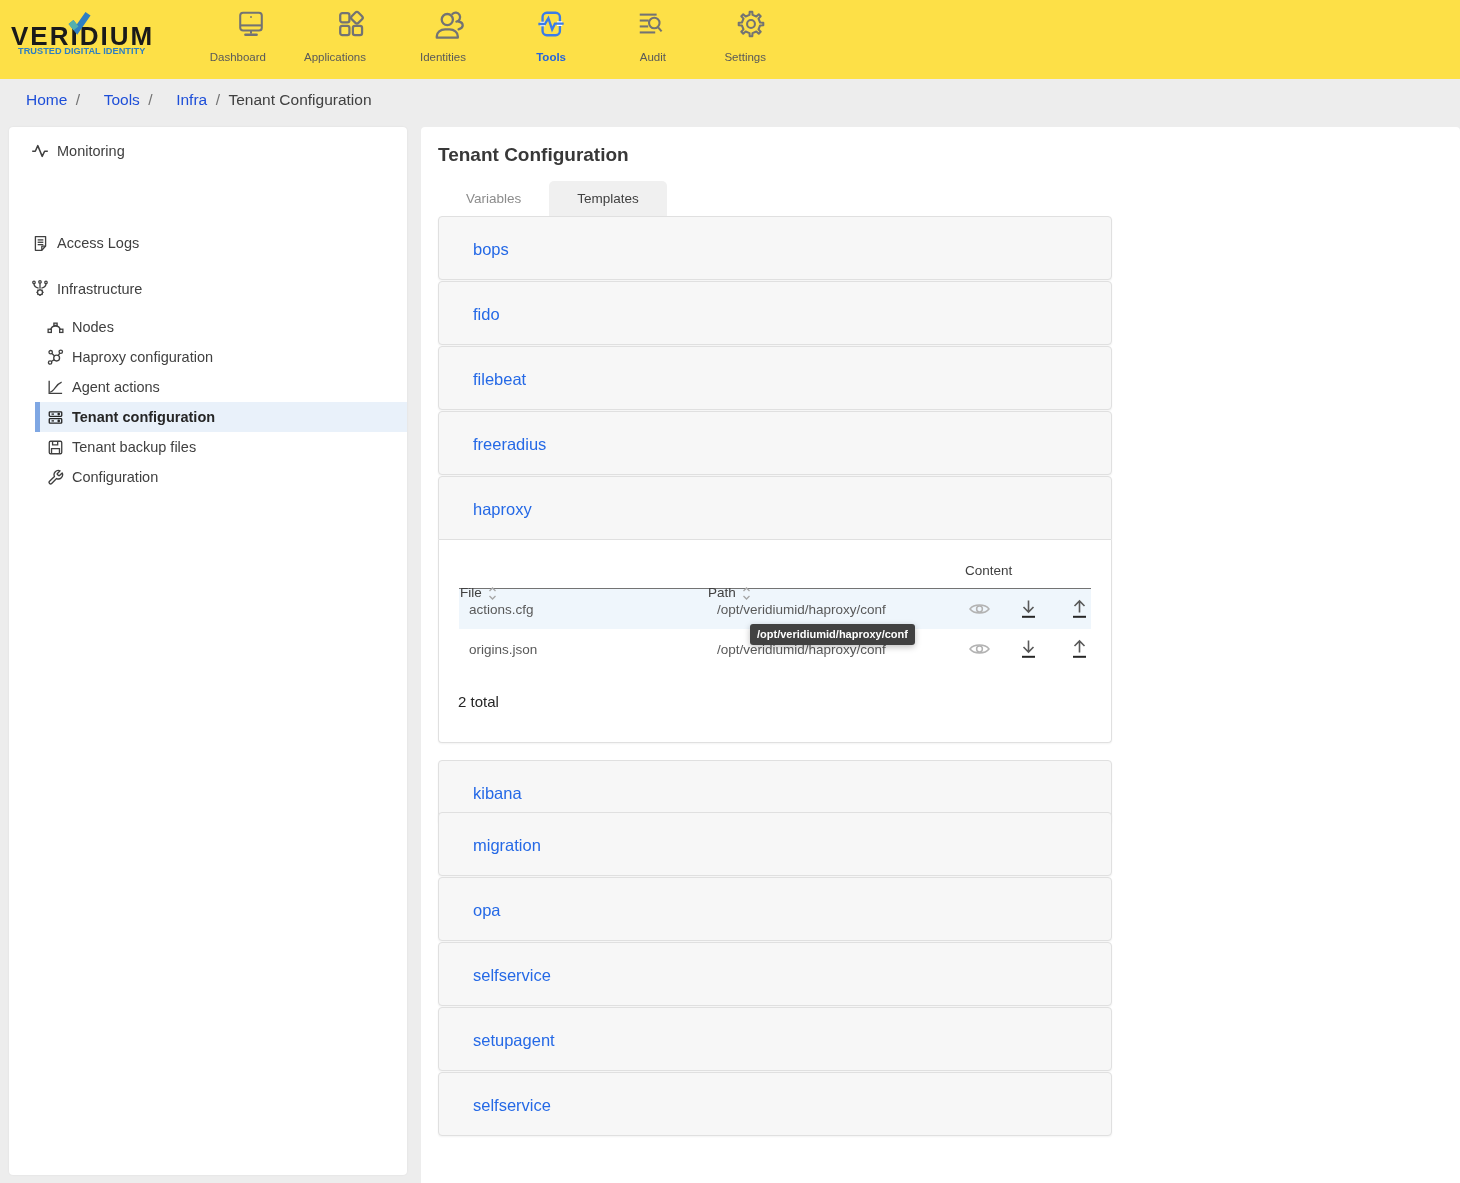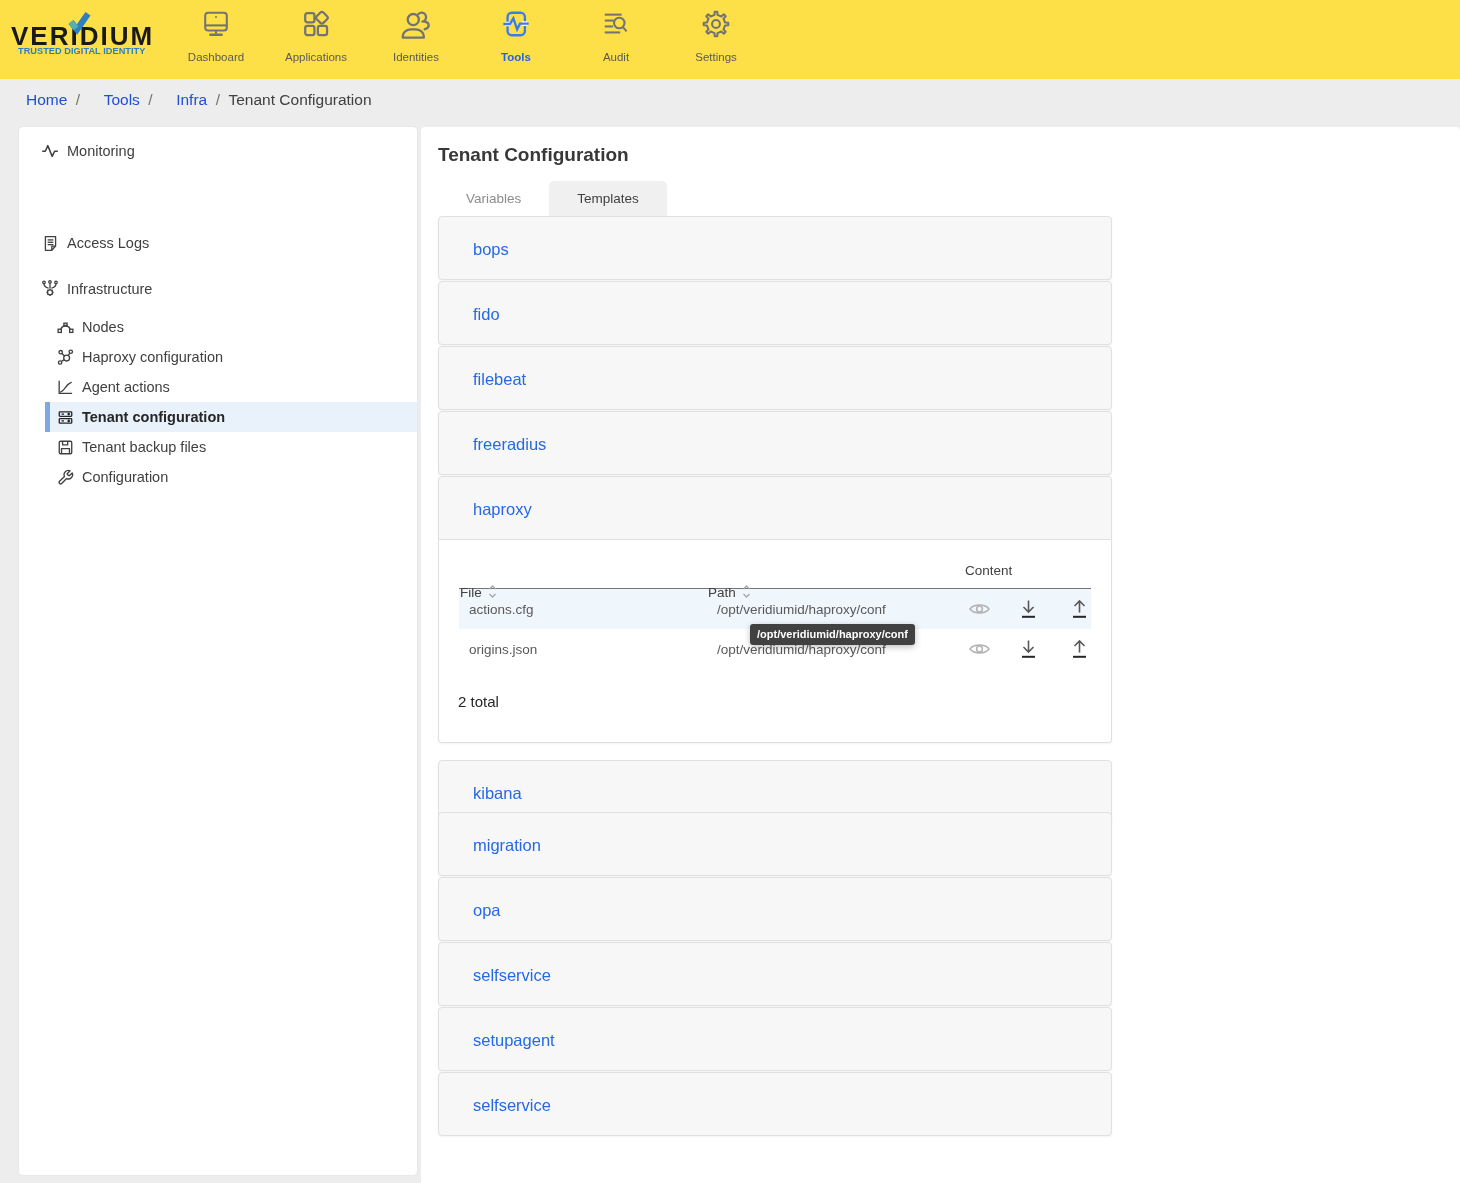--- a/index.html
+++ b/index.html
@@ -2,34 +2,34 @@
 <html><head>
 <meta charset="utf-8">
 <style>
 * { margin:0; padding:0; box-sizing:border-box; }
 html,body { width:1460px; height:1183px; font-family:"Liberation Sans", sans-serif; background:#ededed; overflow:hidden; }
 
 
 #header { position:absolute; left:0; top:0; width:1460px; height:79px; background:#fde047; }
 #logo { position:absolute; left:11px; top:9px; width:160px; height:48px; }
 .nav { position:absolute; left:166px; top:0; display:flex; }
-.navitem { width:100px; height:79px; display:flex; flex-direction:column; align-items:center; }
+.navitem { width:100px; height:79px; display:flex; flex-direction:column; align-items:flex-end; }
 .navitem svg { margin-top:9px; }
 .navitem .lbl { margin-top:12px; font-size:11.5px; color:#595959; }
 .navitem.active .lbl { color:#2465dd; font-weight:bold; }
 
 
 #crumb { position:absolute; left:0; top:79px; width:1460px; height:48px; background:#ededed; }
 #crumb .in { position:absolute; left:11px; top:0; height:42px; line-height:42px; font-size:15.5px; color:#595959; }
 #crumb a { color:#1d4ed8; text-decoration:none;margin-left:15px; }
 #crumb .sep { color:#737373; padding:0 8.5px; }
 #crumb .cur { color:#404040; }
 
 
-#sidebar { position:absolute; left:19px; top:127px; width:398px; height:1048px; background:#fff; border-radius:4px; box-shadow:0 0 2px rgba(0,0,0,0.08); }
+#sidebar { position:absolute; left:9px; top:127px; width:398px; height:1048px; background:#fff; border-radius:4px; box-shadow:0 0 2px rgba(0,0,0,0.08); }
 .sitem { position:absolute; left:0; width:398px; height:30px; display:flex; align-items:center; font-size:14.5px; color:#404040; }
 .sitem .ic { width:18px; margin-left:22px; margin-right:8px; display:flex; justify-content:center; }
 .sitem.sub .ic { margin-left:37px; margin-right:8px; }
 .sitem.sel { background:linear-gradient(to right, rgba(0,0,0,0) 26px, #e9f1fa 26px); font-weight:bold; color:#262626; }
 .sitem.sel::before { content:""; position:absolute; left:26px; top:0; width:5px; height:30px; background:#7fa7e3; }
 .sitem.sel .ic { margin-left:37px; }
 
 
 #main { position:absolute; left:421px; top:127px; width:1039px; height:1056px; background:#fff; border-radius:4px 4px 0 0; }
 #title { position:absolute; left:438px; top:144px; font-size:19px; font-weight:bold; color:#383838; }
@@ -43,21 +43,21 @@
 
 
 #panel { position:absolute; left:438px; top:540px; width:674px; height:203px; background:#fff; border:1px solid #e0e0e0; border-top:none; border-radius:0 0 4px 4px; box-shadow:0 1px 2px rgba(0,0,0,0.05); }
 #tbl { position:absolute; left:20px; top:0; width:632px; }
 .throw { display:flex; height:49px; align-items:center; padding-top:12px; border-bottom:1px solid #737373; font-size:13.5px; color:#404040; }
 .trow { display:flex; height:40px; align-items:center; font-size:13.5px; color:#595959; }
 .trow.hl { background:#eff6fc; }
 .c1 { width:248px; padding-left:10px; }
 .c2 { width:248px; padding-left:10px; }
 .c3 { width:136px; display:flex; align-items:center; } .c3 svg:nth-child(1){margin-left:14px;} .c3 svg:nth-child(2){margin-left:30px;} .c3 svg:nth-child(3){margin-left:34px;}
-.throw .c1,.throw .c2 { padding-left:1px; display:flex; align-items:flex-start;margin-top:45px; }
+.throw .c1,.throw .c2 { padding-left:1px; display:flex; align-items:flex-end;margin-top:45px; }
 .throw .c3 { padding-left:10px; }
 .sortic { margin-left:6px; }
 #total { position:absolute; left:458px; top:693px; font-size:15px; color:#262626; }
 #tooltip { position:absolute; left:750px; top:624px; height:21px; background:rgba(55,55,55,0.95); border-radius:3px; color:#fff; font-size:11px; font-weight:bold; text-align:center; line-height:21px; padding:0 7px; box-shadow:0 2px 6px rgba(0,0,0,0.25); }
 </style>
 </head>
 <body>
 <div id="header">
   <svg id="logo" viewBox="0 0 160 48">
     <text x="0" y="36" font-family="Liberation Sans, sans-serif" font-weight="bold" font-size="26" letter-spacing="2.0" fill="#1a1a1a">VERIDIUM</text>

